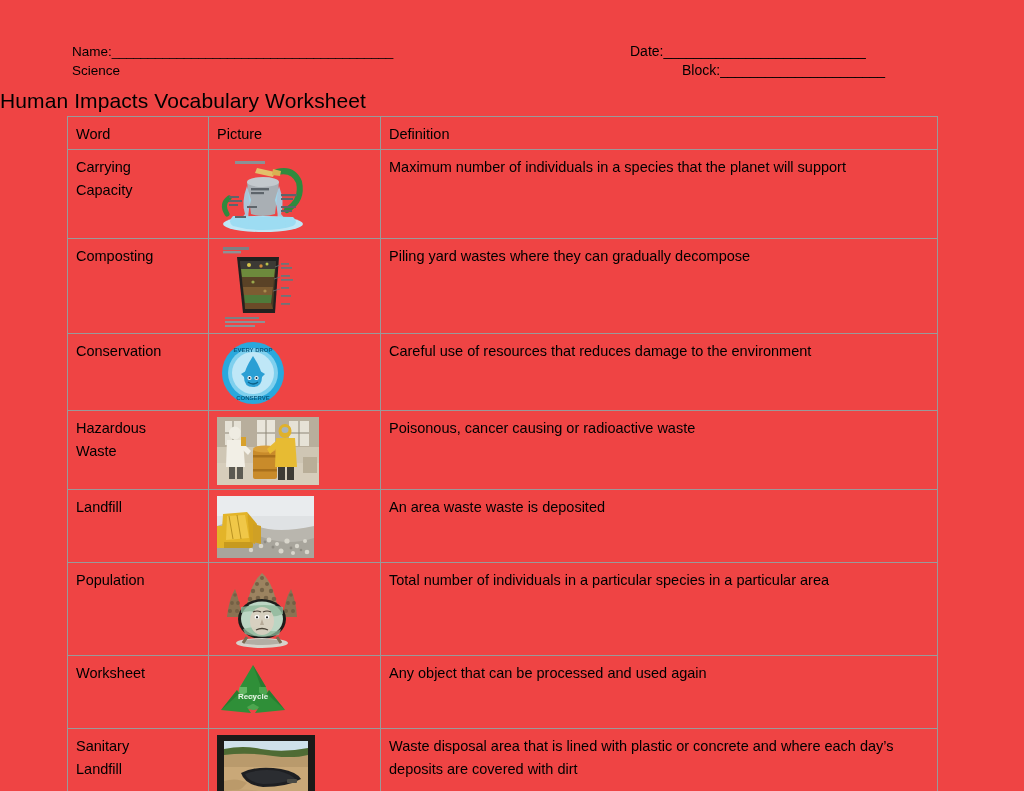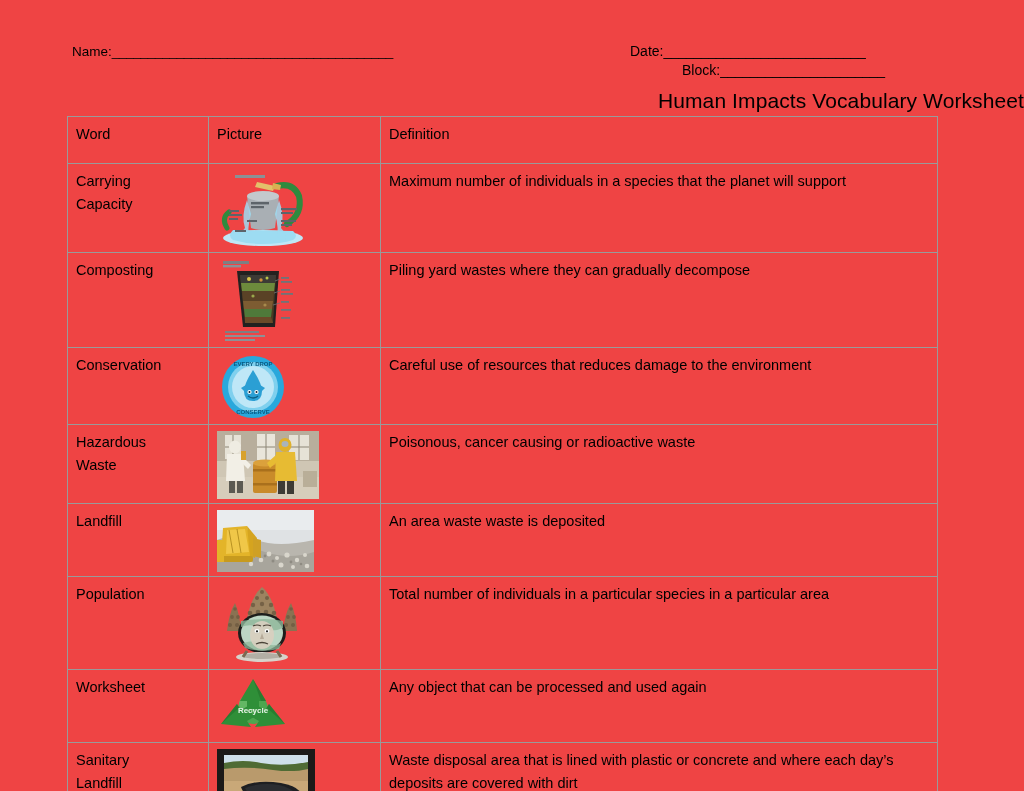--- a/index.html
+++ b/index.html
@@ -52,21 +52,21 @@
   .indent-block {
     padding-left: 52px;
   }
 
   
   .title {
     position: absolute;
     top: 88px;
     left: 0;
     width: 1024px;
-    text-align: right;
+    text-align: left;
     font-size: 21px;
     line-height: 26px;
     font-weight: normal;
     letter-spacing: 0.1px;
   }
 
   
   .tbl-wrap {
     position: absolute;
     left: 67px;
@@ -83,21 +83,21 @@
     vertical-align: top;
     padding: 6px 8px 4px 8px;
     font-size: 14.5px;
     line-height: 23px;
     font-weight: normal;
     text-align: left;
   }
   .col-word  { width: 141px; }
   .col-pic   { width: 172px; }
   .col-def   { width: 557px; }
-  tr.hdr-row td { height: 18px; padding-bottom: 17px; }
+  tr.hdr-row td { height: 18px; padding-bottom: 3px; }
 
   .word-cell { white-space: pre-line; }
   .pic-cell  { padding: 2px 2px 2px 2px; margin-left: 24px; }
   .def-cell  { padding-left: 10px; }
 
   
   .art {
     display: block;
     margin: 0;
   }
@@ -130,20 +130,21 @@
 </style>
 </head>
 <body>
 
 <div class="page">
 
   <div class="hdr">
 
     <div class="hdr-left">
       <div class="row-block"><span>Name:</span><span class="fill-line">_______________________________________</span></div>
+      <div class="row-block">Science</div>
     </div>
 
     <div class="hdr-right">
       <div class="row-block"><span>Date:</span><span class="fill-line">___________________________</span></div>
       <div class="row-block indent-block"><span>Block:</span><span class="fill-line">______________________</span></div>
     </div>
 
   </div>
 
   <div class="title">Human Impacts Vocabulary Worksheet</div>

